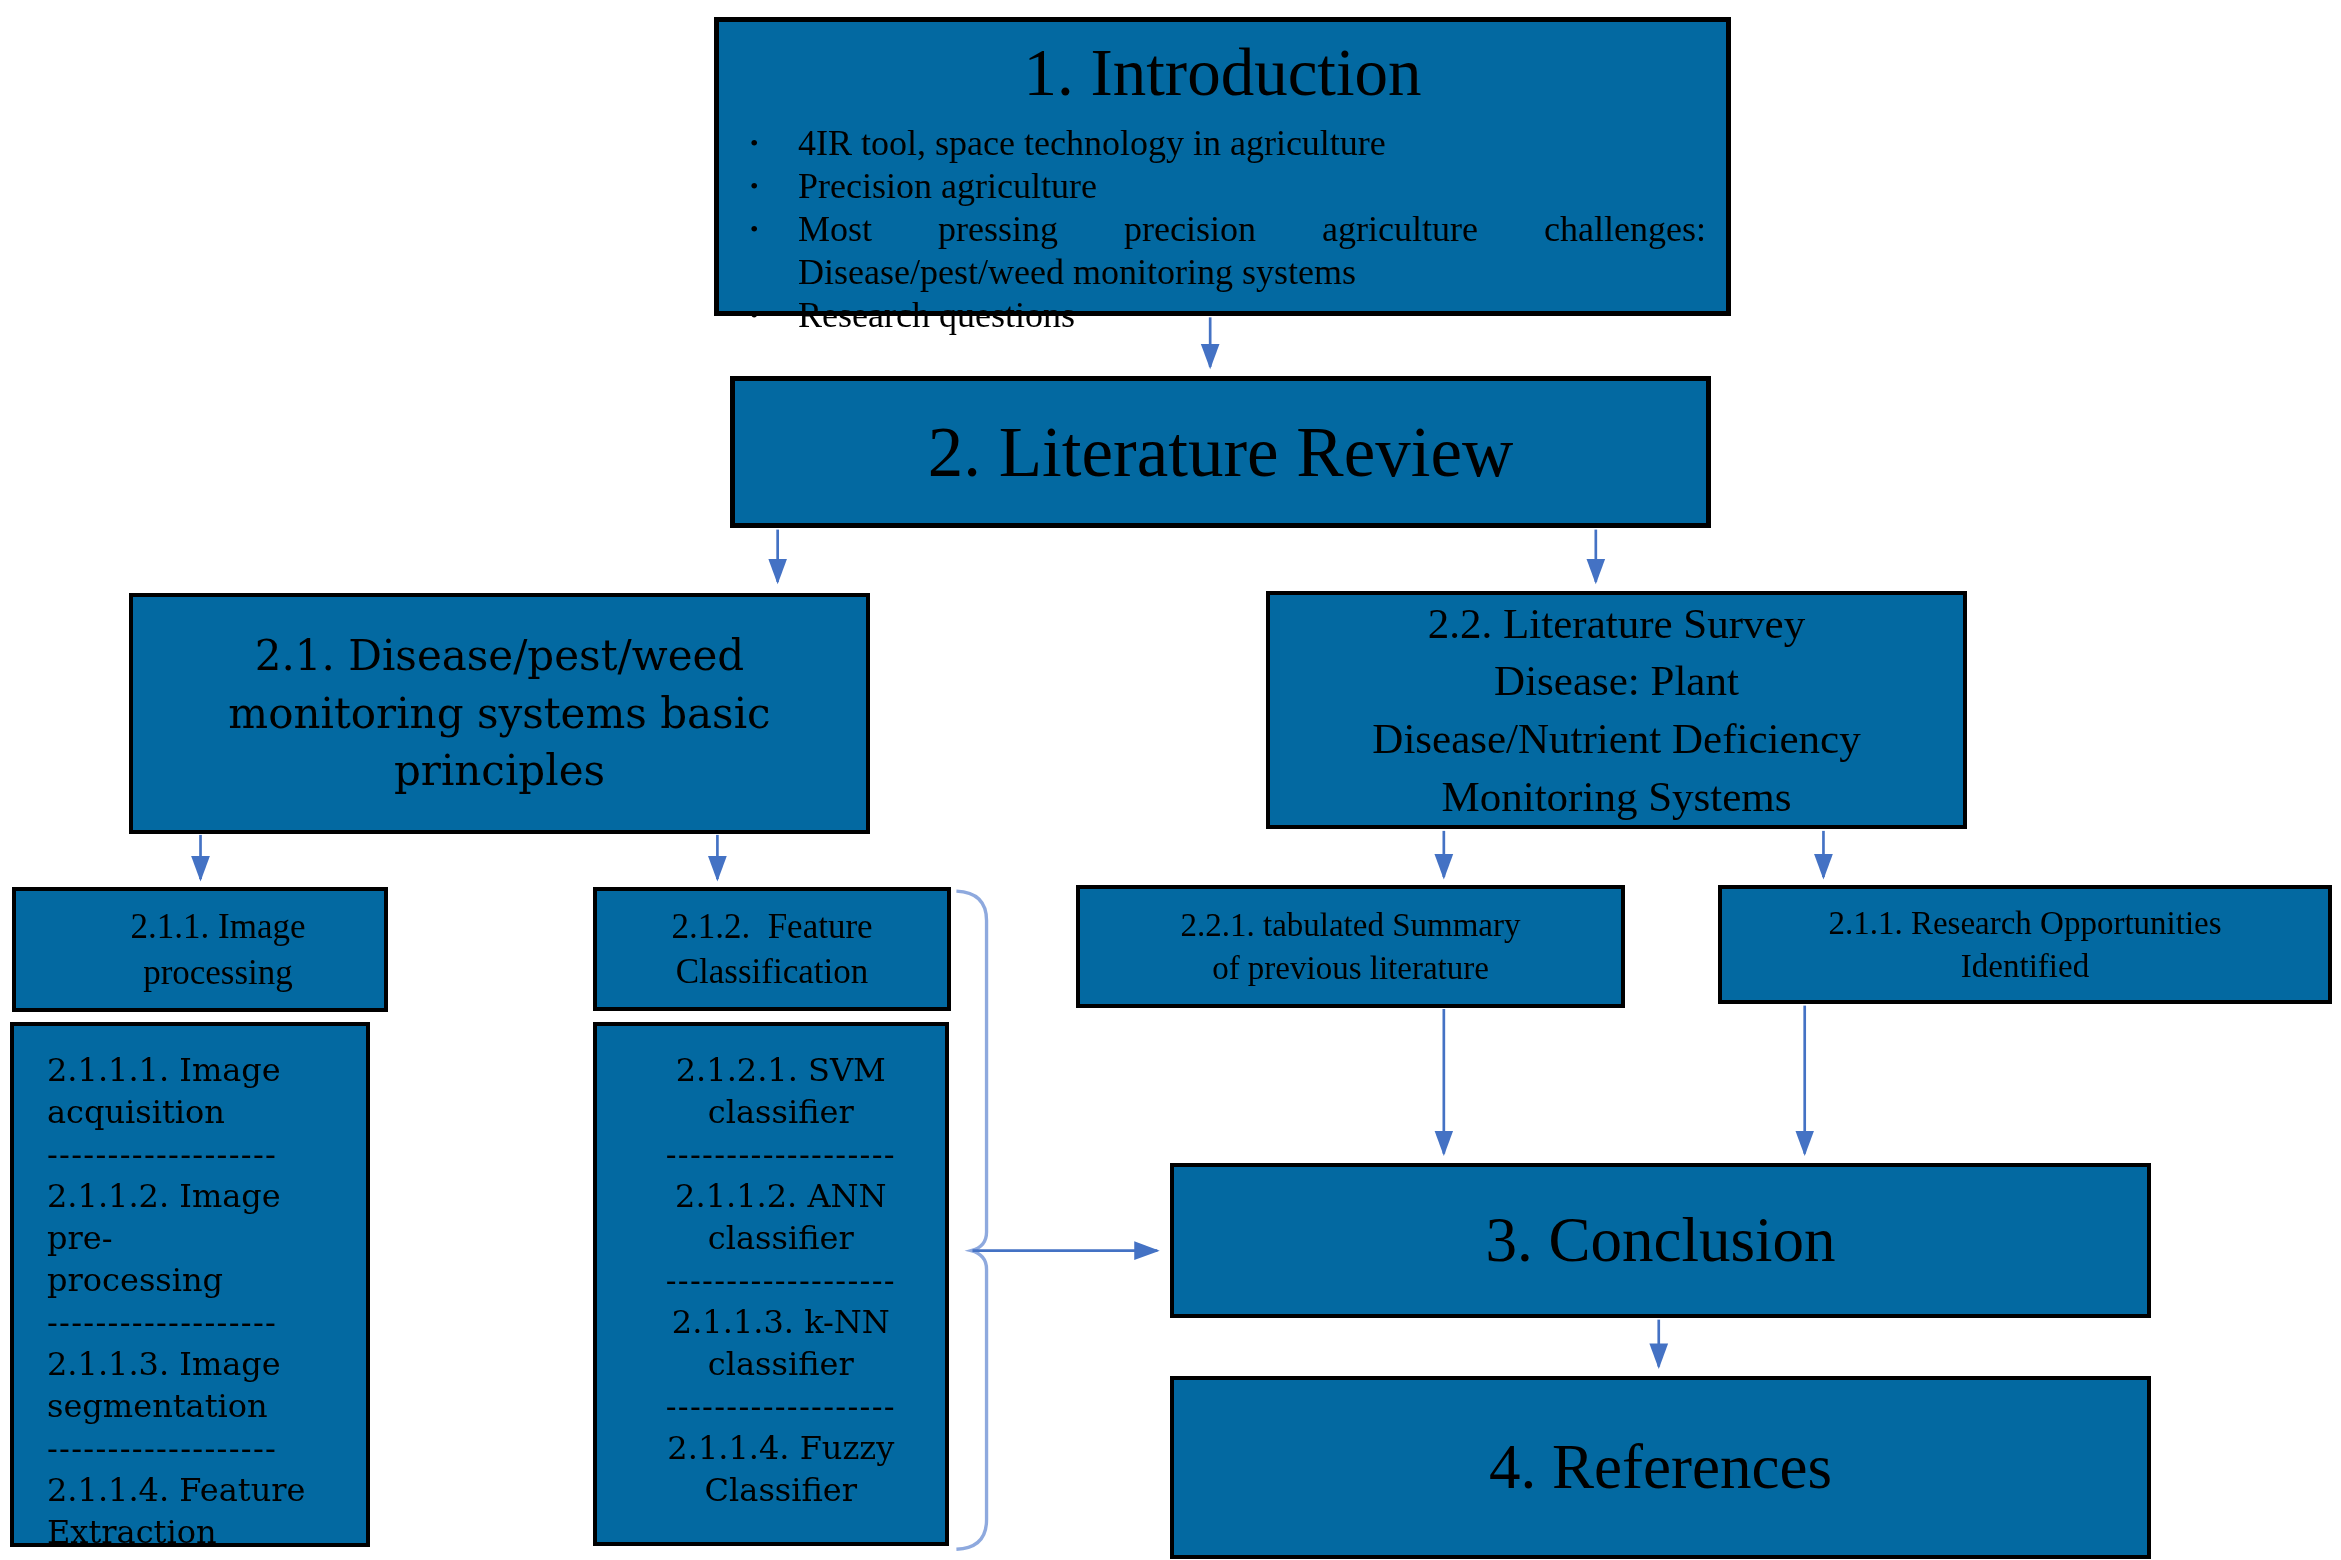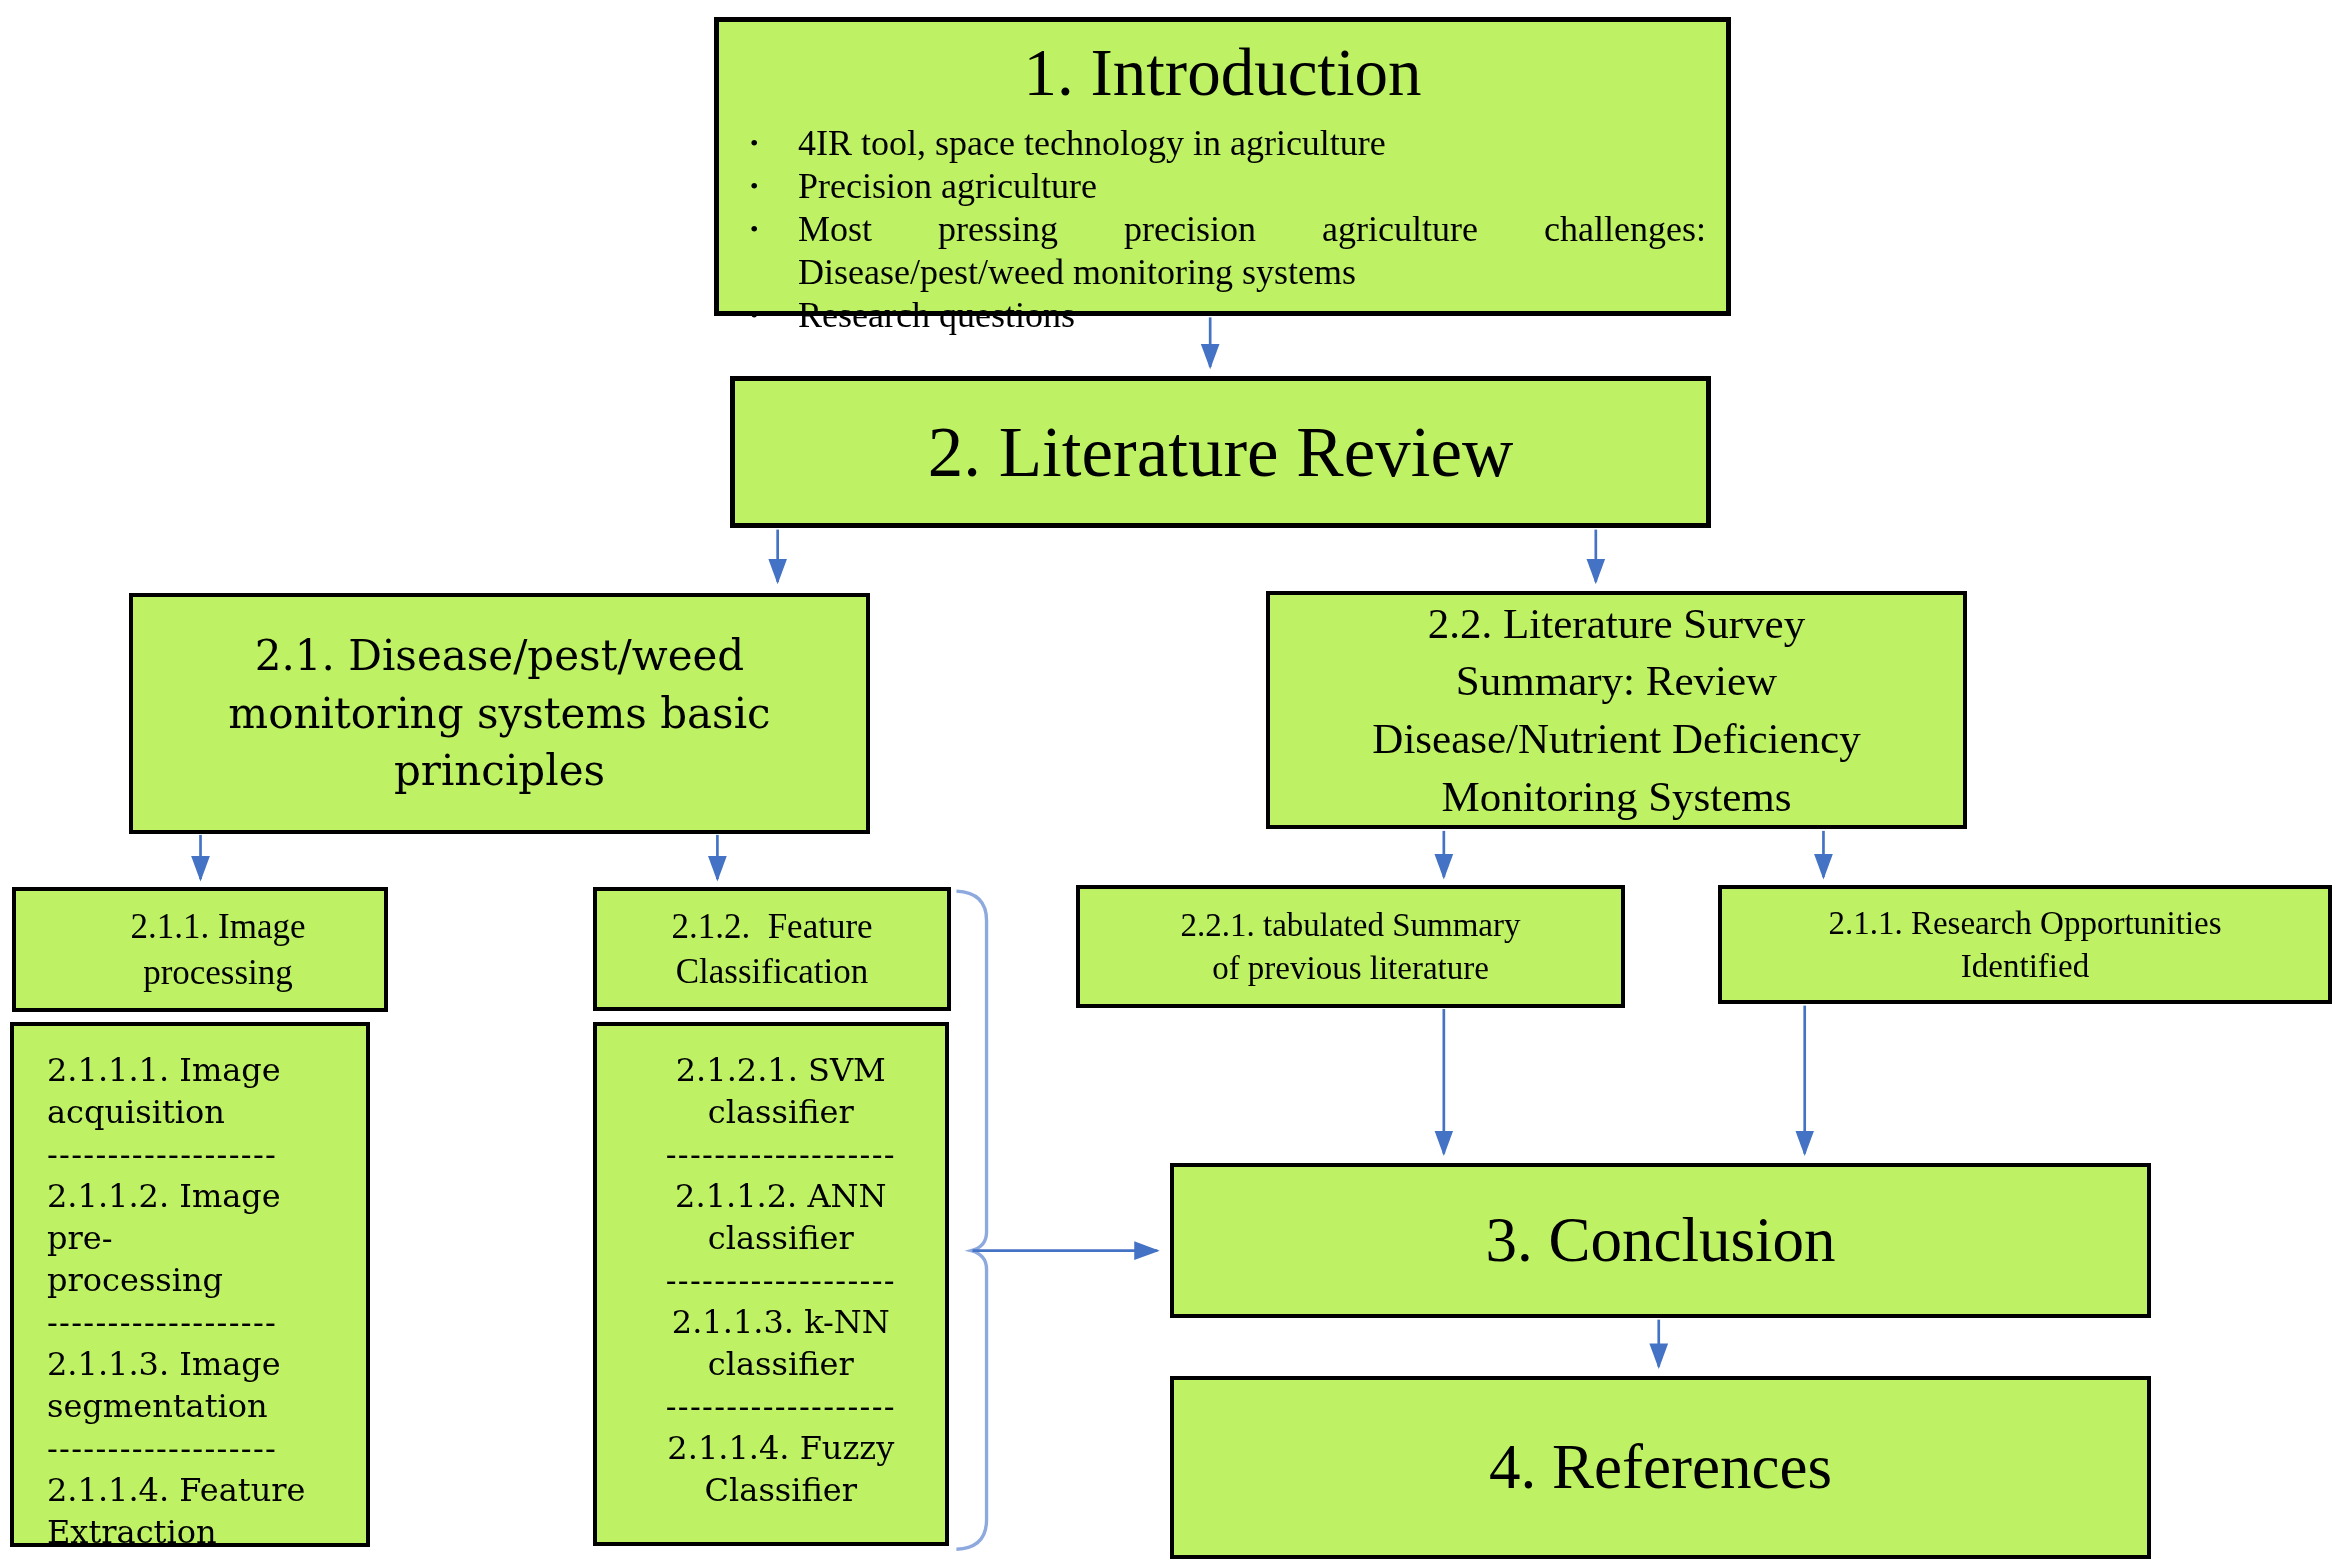--- a/index.html
+++ b/index.html
@@ -11,21 +11,21 @@
     position: relative;
     width: 2342px;
     height: 1560px;
     background: #ffffff;
     overflow: hidden;
     color: #000000;
   }
   .box {
     position: absolute;
     box-sizing: border-box;
-    background: #bef264;
+    background: #0369a1;
     border-style: solid;
     border-color: #000000;
     text-align: center;
   }
   .flexcenter {
     display: flex;
     flex-direction: column;
     align-items: center;
     justify-content: center;
     text-align: center;
@@ -199,21 +199,21 @@
   </div>
 
   <div class="box serif-wide flexcenter" id="s21-box">
     <div class="line">2.1. Disease/pest/weed</div>
     <div class="line">monitoring systems basic</div>
     <div class="line">principles</div>
   </div>
 
   <div class="box serif-narrow flexcenter" id="s22-box">
     <div class="line">2.2. Literature Survey</div>
-    <div class="line">Summary: Review</div>
+    <div class="line">Disease: Plant</div>
     <div class="line">Disease/Nutrient Deficiency</div>
     <div class="line">Monitoring Systems</div>
   </div>
 
   <div class="box serif-narrow flexcenter" id="s211-box">
     <div class="line">2.1.1. Image</div>
     <div class="line">processing</div>
   </div>
 
   <div class="box serif-narrow flexcenter" id="s212-box">

